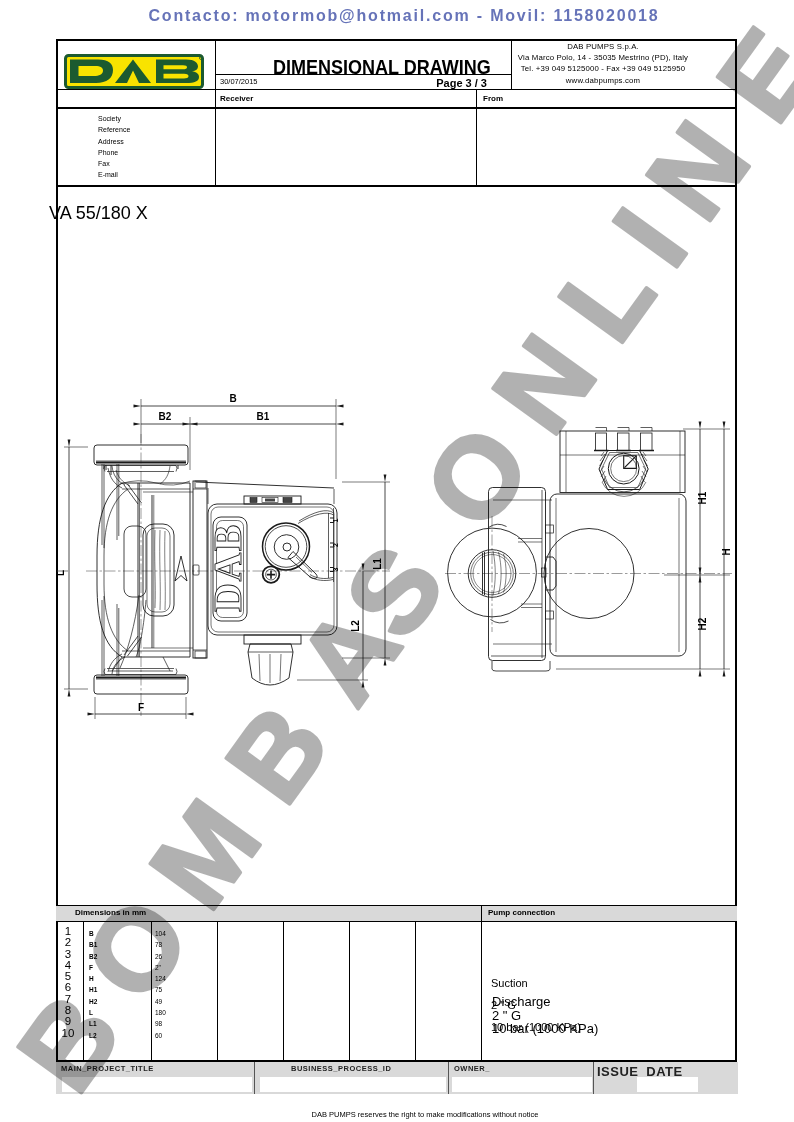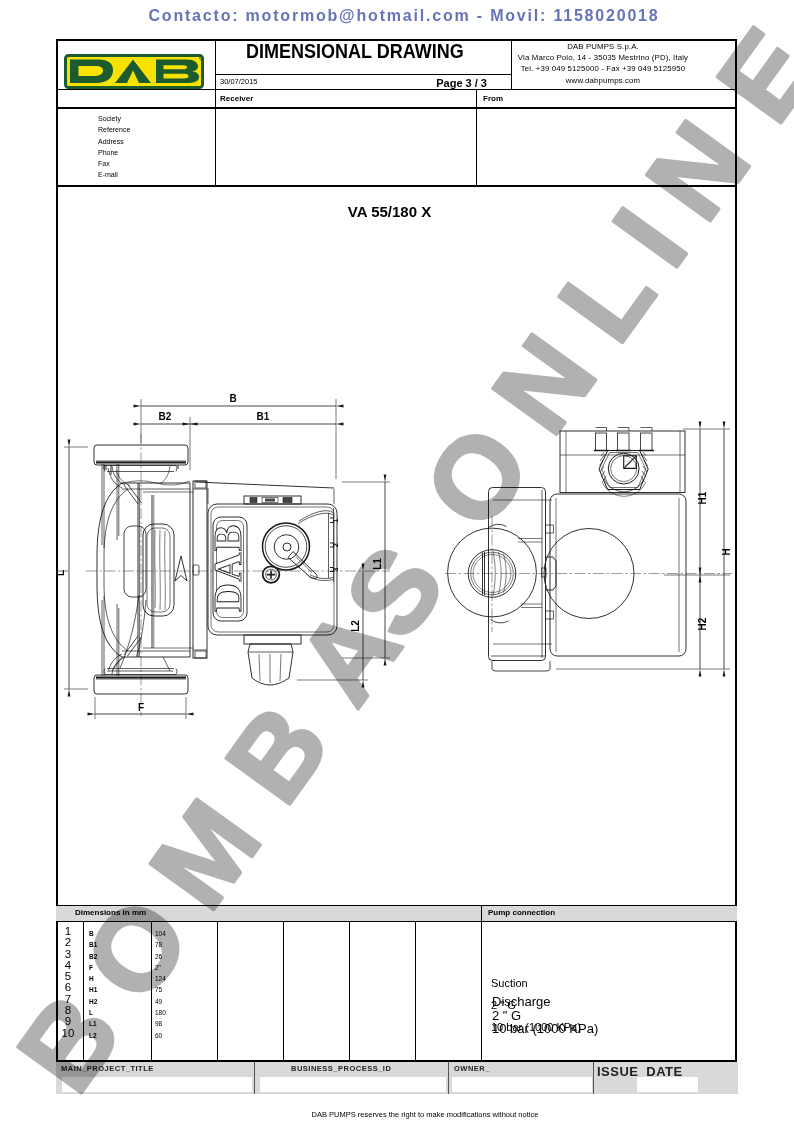--- a/index.html
+++ b/index.html
@@ -26,32 +26,32 @@
 <svg class="abs" style="left:64px;top:54px;" width="142" height="35" viewBox="0 0 142 35">
   <rect x="1.5" y="1.5" width="137" height="32" rx="3" fill="#f8e300" stroke="#1c5a30" stroke-width="3"></rect>
   <g fill="#1c5a30">
     <path d="M6,5.5 H34 C45,5.5 49,10 49,16 C49,24 43,29 32,29 H6 Z M14.5,12 H31 C37,12 39,14 39,16.5 C39,20.5 35,22 30,22 H14.5 Z" fill-rule="evenodd"></path>
     <path d="M51,29 L69,5.5 L87,29 Z M69,16.5 L63,29 H75 Z" fill-rule="evenodd"></path>
     <path d="M92,5.5 H122 C131,5.5 134,9 134,12.5 C134,15.3 132,16.8 128,17.3 C132.5,17.9 135,19.8 135,23 C135,27 131,29 122,29 H92 Z M99.5,11.2 H119 C122,11.2 123,12 123,13.2 C123,14.6 121.5,15.2 119,15.2 H99.5 Z M99.5,19.8 H120 C123.5,19.8 124.5,20.8 124.5,22.2 C124.5,23.8 122.5,24.4 120,24.4 H99.5 Z" fill-rule="evenodd"></path>
   </g>
   <circle cx="137" cy="4" r="1.5" fill="none" stroke="#1c5a30" stroke-width="0.8"></circle>
 </svg>
 
-<div class="abs" style="left:207px;top:40px;width:296px;text-align:center;font-size:20px;font-weight:bold;color:#000;"><span style="display:inline-block;transform:scaleX(.9);transform-origin:50% 50%;">DIMENSIONAL DRAWING</span></div>
+<div class="abs" style="left:207px;top:56px;width:296px;text-align:right;font-size:20px;font-weight:bold;color:#000;"><span style="display:inline-block;transform:scaleX(.9);transform-origin:50% 50%;">DIMENSIONAL DRAWING</span></div>
 <div class="abs" style="left:220px;top:77px;font-size:7.5px;color:#000;">30/07/2015</div>
 <div class="abs" style="left:420px;top:77px;width:67px;text-align:right;font-size:11px;font-weight:bold;color:#000;">Page 3 / 3</div>
 
 <div class="abs" style="left:511px;top:41px;width:184px;text-align:center;font-size:7.8px;line-height:11.2px;color:#000;letter-spacing:0.15px;">DAB PUMPS S.p.A.<br>Via Marco Polo, 14 - 35035 Mestrino (PD), Italy<br>Tel. +39 049 5125000 - Fax +39 049 5125950<br>www.dabpumps.com</div>
 
 <div class="abs" style="left:220px;top:94px;font-size:8px;font-weight:bold;">Receiver</div>
 <div class="abs" style="left:483px;top:94px;font-size:8px;font-weight:bold;">From</div>
 
 <div class="abs" style="left:98px;top:113px;font-size:7px;line-height:11.3px;">Society<br>Reference<br>Address<br>Phone<br>Fax<br>E-mail</div>
 
-<div class="abs" style="left:49px;top:203px;width:681px;text-align:center;font-size:15px;font-weight:bold;">VA 55/180 X</div>
+<div class="abs" style="left:49px;top:203px;width:681px;text-align:left;font-size:18px;font-weight:normal;">VA 55/180 X</div>
 
 <svg id="drawing" class="abs" style="left:56px;top:188px;" width="681" height="717" viewBox="56 188 681 717" fill="none" stroke="#1a1a1a" stroke-width="0.9">
 <defs>
 <marker id="ar" markerWidth="8" markerHeight="5" refX="0" refY="2.5" orient="auto-start-reverse" markerUnits="userSpaceOnUse">
   <path d="M0,2.5 L7.5,1.1 L7.5,3.9 Z" fill="#1a1a1a" stroke="none"></path>
 </marker>
 </defs>
 <g stroke="#444" stroke-width="0.7">
 
   <line x1="141" y1="399" x2="141" y2="443"></line>

